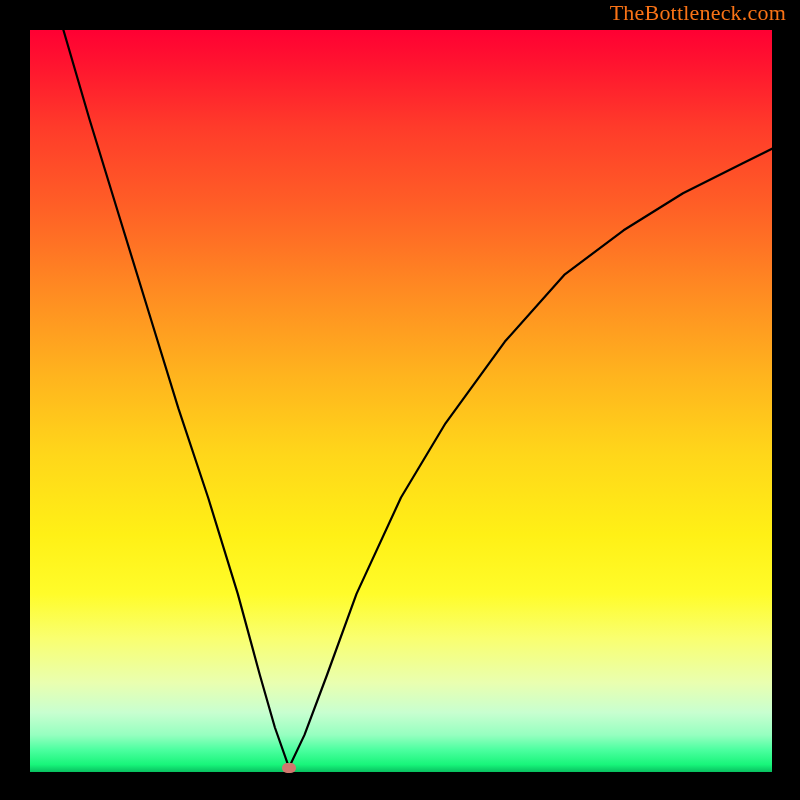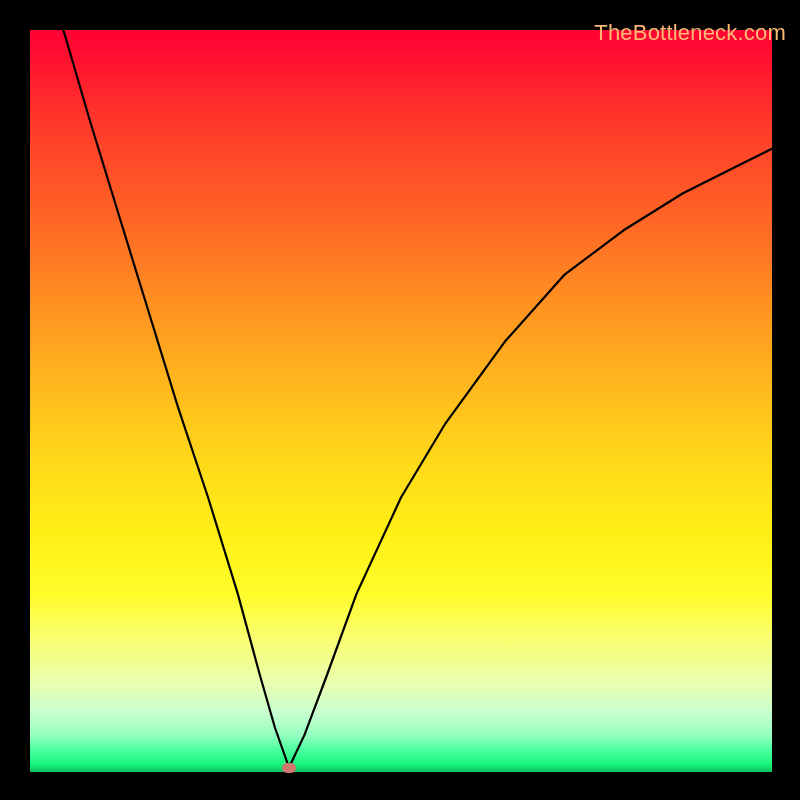--- a/index.html
+++ b/index.html
@@ -29,27 +29,27 @@
       #c8ffd0 92%,
       #96ffc0 95%,
       #4cffa0 97%,
       #18f57a 99%,
       #08c060 100%
     );
   }
 
   .watermark {
     position: absolute;
-    top: 20px;
+    top: 0;
     right: 14px;
-    color: #fdba74;
+    color: #f97316;
     font-size: 22px;
     font-weight: 500;
     letter-spacing: 0.2px;
-    font-family: Liberation Sans, sans-serif;
+    font-family: Liberation Serif, serif;
   }
 
   svg.curve {
     position: absolute;
     inset: 0;
     width: 100%;
     height: 100%;
   }
 
   .marker {

